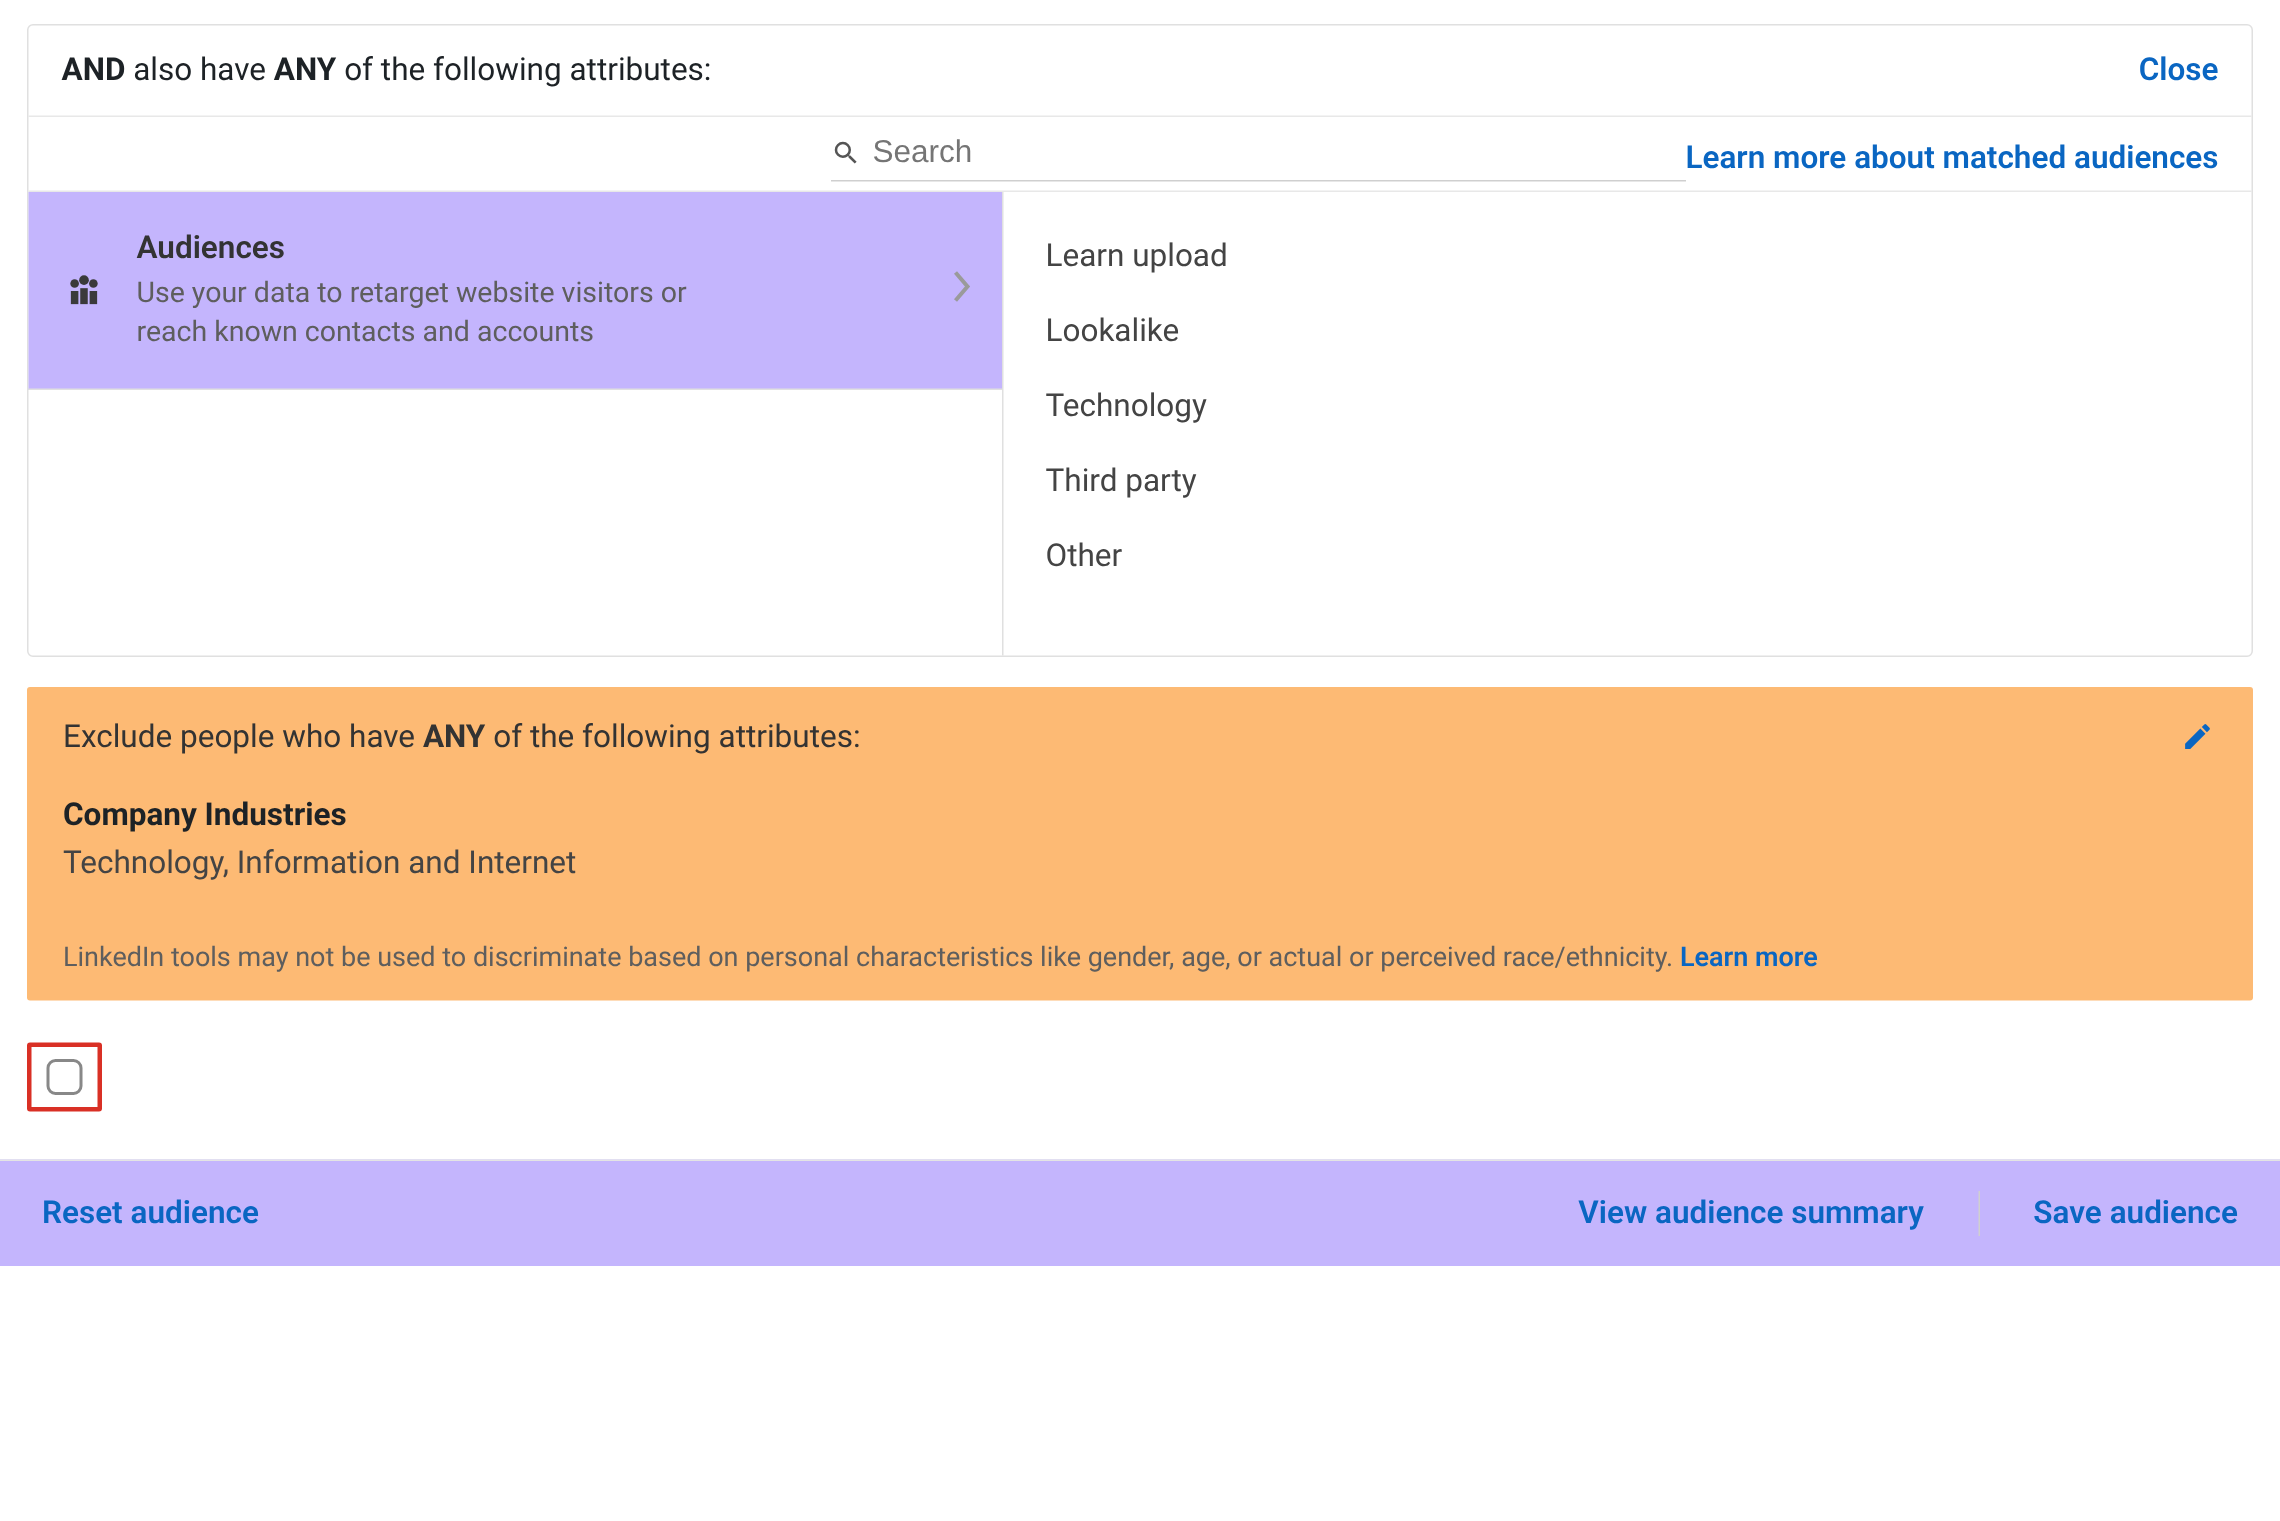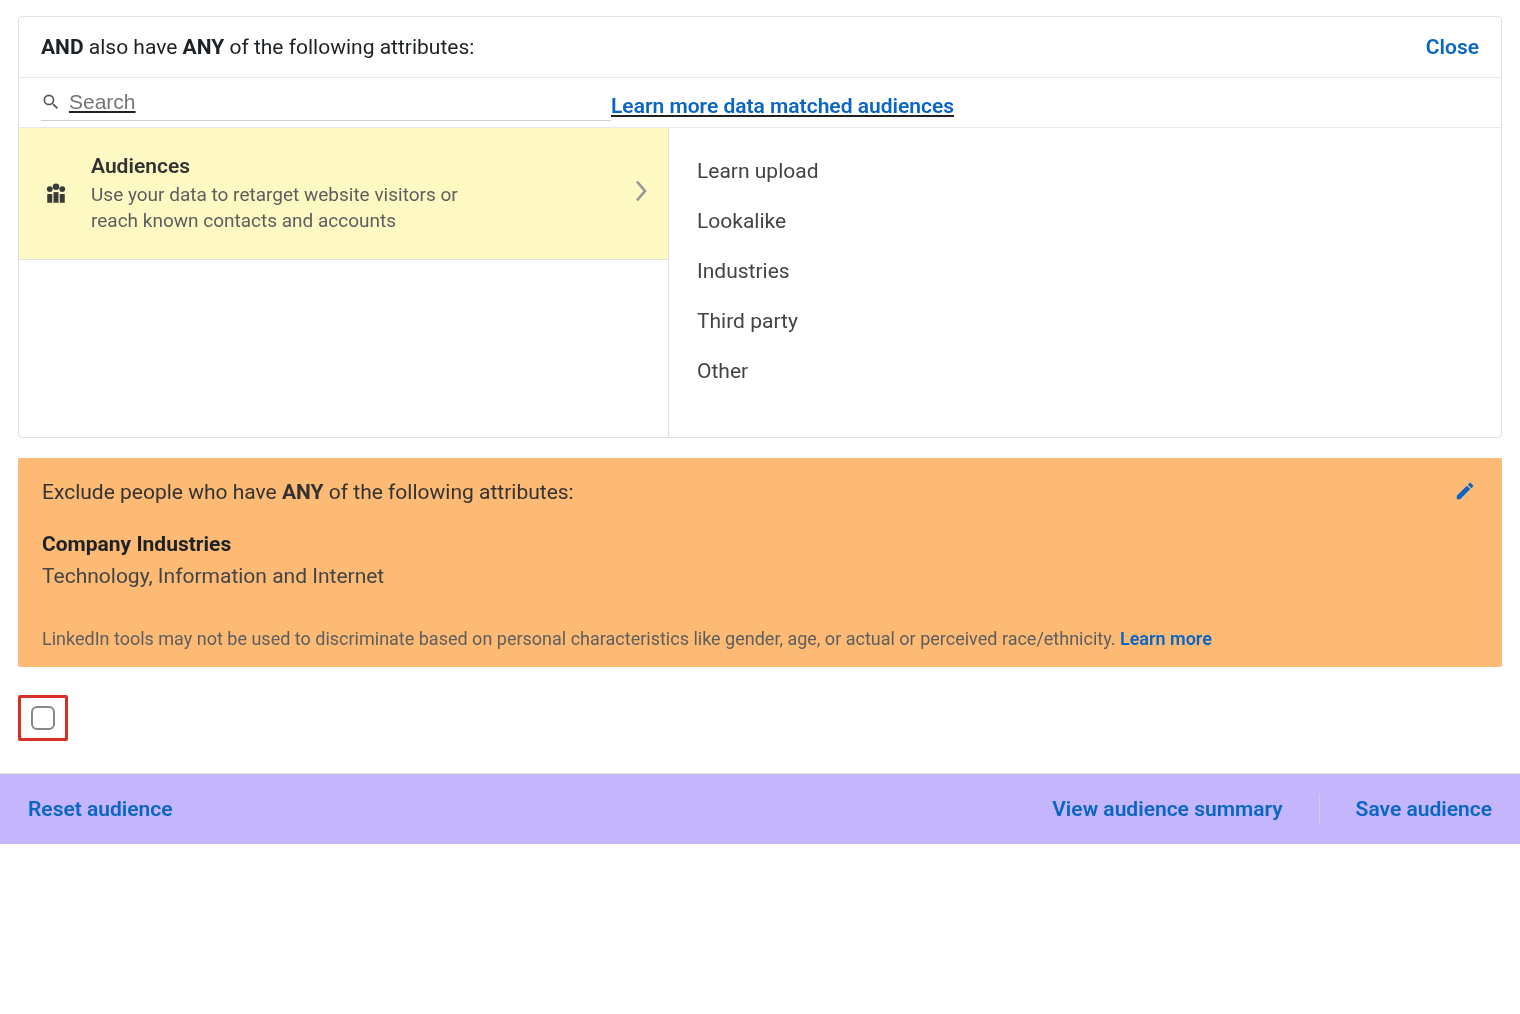--- a/index.html
+++ b/index.html
@@ -30,24 +30,23 @@
   }
   .panel-header-text b { font-weight: 700; }
   .close-link {
     color: #0a66c2;
     font-weight: 600;
     font-size: 21px;
     cursor: pointer;
   }
   .search-row {
     display: flex;
-    justify-content: flex-start;
+    justify-content: flex-end;
     align-items: center;
     padding: 12px 22px 6px 22px;
-    text-decoration: underline;
   }
   .search-box {
     display: flex;
     align-items: center;
     border-bottom: 1px solid #cfcfcf;
     width: 570px;
     padding-bottom: 6px;
   }
   .search-box svg { flex-shrink: 0; }
   .search-input {
@@ -78,21 +77,21 @@
   }
   .category-card {
     display: flex;
     align-items: center;
     padding: 26px 20px;
     gap: 18px;
     cursor: pointer;
     border-bottom: 1px solid #e0e0e0;
   }
   .category-card.selected {
-    background: #fef9c3;
+    background: #c4b5fd;
   }
   .cat-icon {
     width: 34px;
     display: flex;
     align-items: center;
     justify-content: center;
     flex-shrink: 0;
   }
   .cat-text { flex: 1; }
   .cat-title {
@@ -238,21 +237,21 @@
     <div class="close-link">Close</div>
   </div>
 
   <div class="search-row">
     <div class="search-box">
       <svg width="20" height="20" viewBox="0 0 24 24" fill="#555">
           <path d="M15.5 14h-.79l-.28-.27A6.471 6.471 0 0016 9.5 6.5 6.5 0 109.5 16c1.61 0 3.09-.59 4.23-1.57l.27.28v.79l5 4.99L20.49 19l-4.99-5zM9.5 14A4.5 4.5 0 1114 9.5 4.505 4.505 0 019.5 14z"></path>
         </svg>
       <input class="search-input" type="text" placeholder="Search" style="">
     </div>
-    <div class="learn-link">Learn more data matched audiences</div>
+    <div class="learn-link">Learn more about matched audiences</div>
   </div>
 
   <div class="picker-body">
     <div class="picker-left">
 
       <div class="category-card selected">
         <div class="cat-icon">
           <svg width="30" height="30" viewBox="0 0 24 24" fill="#3a3a3a">
               <circle cx="7" cy="8" r="2.3"></circle>
               <circle cx="12" cy="6.2" r="2.6"></circle>
@@ -271,21 +270,21 @@
               <path d="M2 2 L8 9 L2 16"></path>
             </svg>
         </div>
       </div>
 
 
     </div>
     <div class="picker-right">
       <div class="option-item">Learn upload</div>
       <div class="option-item">Lookalike</div>
-      <div class="option-item">Industries</div>
+      <div class="option-item">Technology</div>
       <div class="option-item">Third party</div>
       <div class="option-item">Other</div>
     </div>
   </div>
 </div>
 
 <div class="exclude-panel">
   <div class="exclude-header">
     <span>Exclude people who have </span><b>ANY</b><span> of the following attributes:</span>
   </div>

